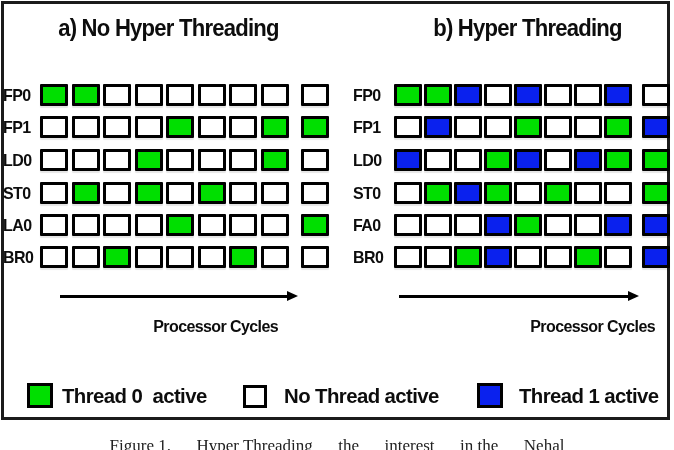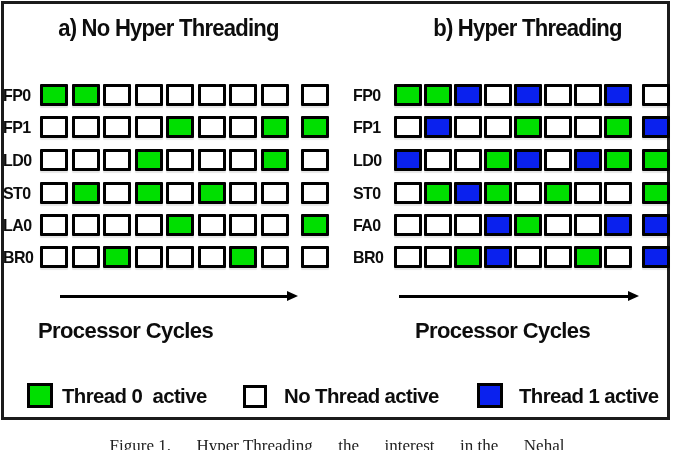--- a/index.html
+++ b/index.html
@@ -30,21 +30,21 @@
     border:3px solid #000;background:#fff;border-radius:1px;
     box-shadow:0 2px 1px rgba(0,0,0,0.10);
   }
   .axis-arrow{position:absolute;height:0;border-top:3px solid #000;}
   .axis-arrow:after{
     content:"";position:absolute;right:-10px;top:-7px;width:0;height:0;
     border-left:11px solid #000;border-top:5.5px solid transparent;
     border-bottom:5.5px solid transparent;
   }
   .axis-label{
-    position:absolute;text-align:left;font-size:22px;font-weight:bold;
+    position:absolute;text-align:right;font-size:16px;font-weight:bold;
     color:#0d0d0d;letter-spacing:-0.6px;white-space:nowrap;
   }
   .legend{position:absolute;left:0;top:0;width:674px;height:0;}
   .legend-item{position:absolute;}
   .legend-swatch{
     position:absolute;width:26px;height:25px;box-sizing:border-box;
     border:3px solid #000;background:#fff;
   }
   .legend-label{
     position:absolute;font-size:21px;font-weight:bold;color:#0d0d0d;

